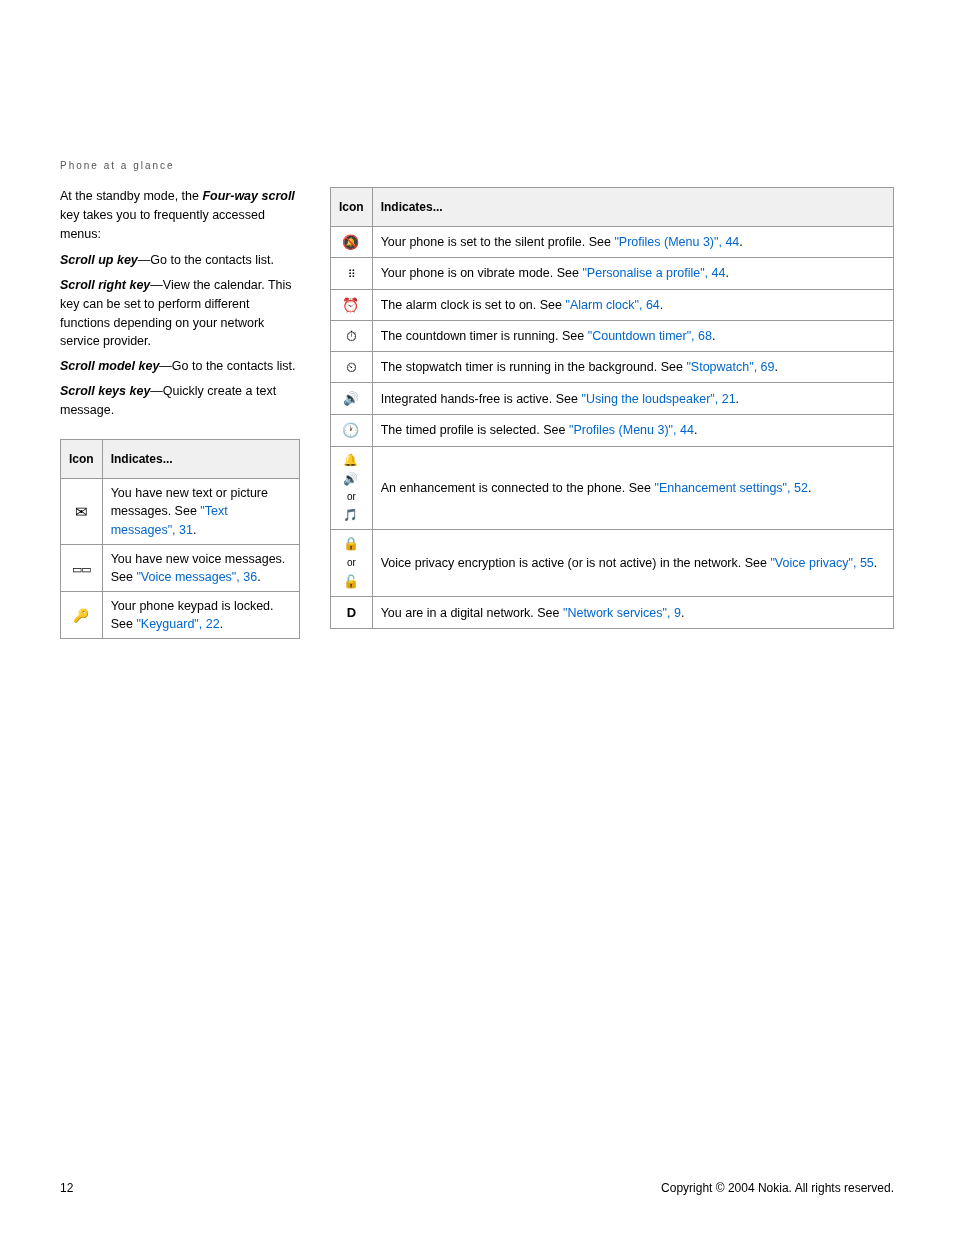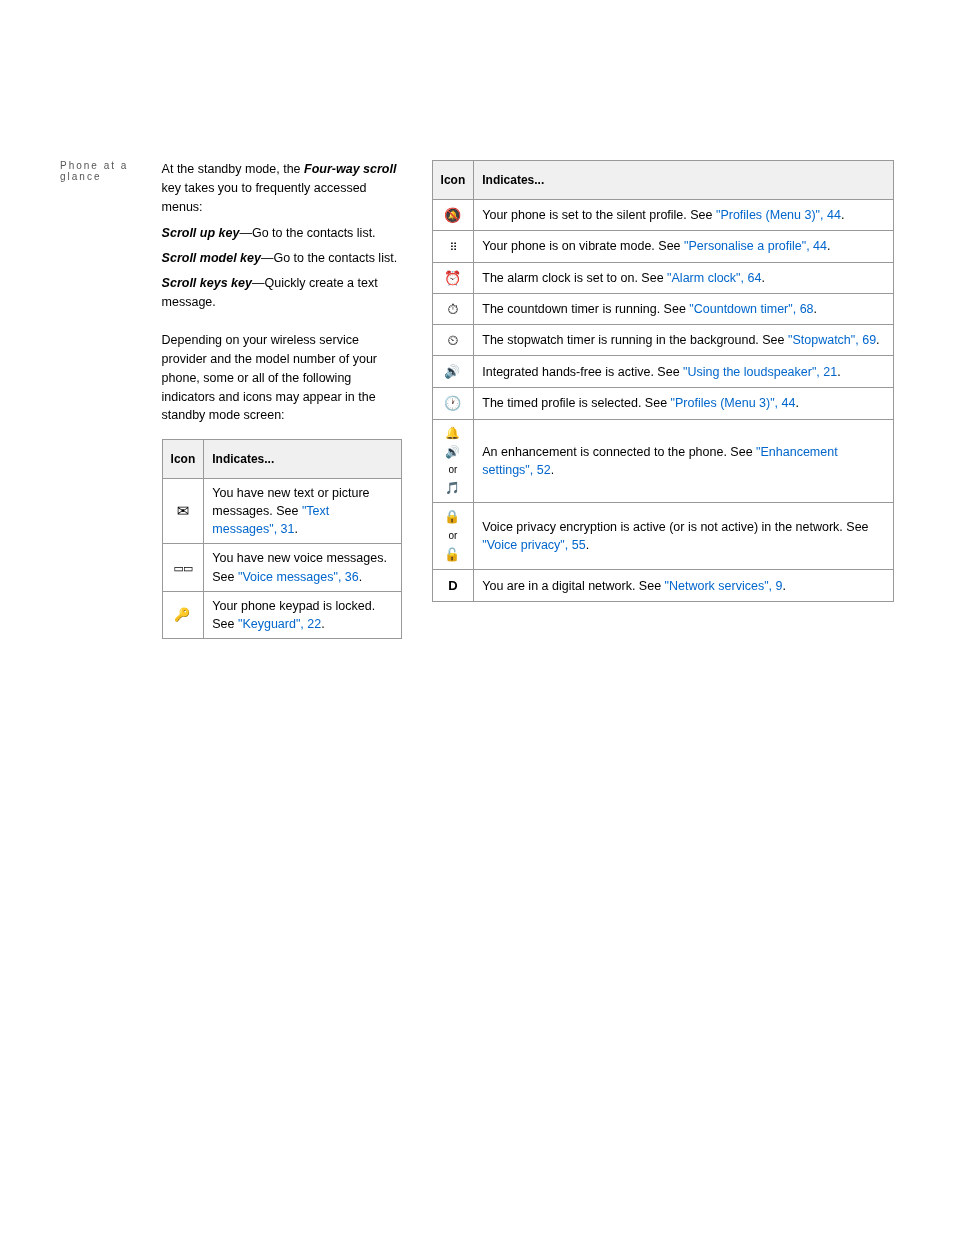--- a/index.html
+++ b/index.html
@@ -17,21 +17,21 @@
     .page-container {
       width: 954px;
       min-height: 1235px;
       padding: 0;
       position: relative;
     }
 
     .content-area {
       padding: 160px 60px 60px 60px;
       display: flex;
-      flex-direction: row;
+      flex-direction: column;
     }
 
     .section-header-label {
       font-size: 10px;
       letter-spacing: 2px;
       color: #555;
       margin-bottom: 16px;
       font-family: Arial, sans-serif;
     }
 
@@ -150,33 +150,35 @@
         <div class="section-gap">
 
           <div class="body-text">
             At the standby mode, the <span class="body-text-bold">Four-way scroll</span> key takes you to frequently accessed menus:
           </div>
 
           <div class="body-text-line">
             <span class="body-text-bold">Scroll up key</span>—Go to the contacts list.
           </div>
 
+          <div class="body-text-line">
+            <span class="body-text-bold">Scroll right key</span>—View the calendar. This key can be set to perform different functions depending on your network service provider.
+          </div>
 
           <div class="body-text-line">
             <span class="body-text-bold">Scroll model key</span>—Go to the contacts list.
           </div>
 
           <div class="body-text-line">
             <span class="body-text-bold">Scroll keys key</span>—Quickly create a text message.
           </div>
         </div>
 
         <div class="section-gap">
 
-          <div class="body-text">Depending on your wireless service provider and the model number of your phone, some or all of the following indicators and icons may appear in the standby mode screen:</div>
 
           <table class="icon-table" style="margin-top: 14px;">
             <thead>
               <tr>
                 <th>Icon</th>
                 <th>Indicates...</th>
               </tr>
             </thead>
             <tbody>
 
@@ -323,14 +325,18 @@
             </tr>
           </tbody>
         </table>
 
       </div>
 
     </div>
 
   </div>
 
+  <div class="footer-area">
+    <span>12</span>
+    <span>Copyright © 2004 Nokia. All rights reserved.</span>
+  </div>
 
 </div>
 
 </body></html>

